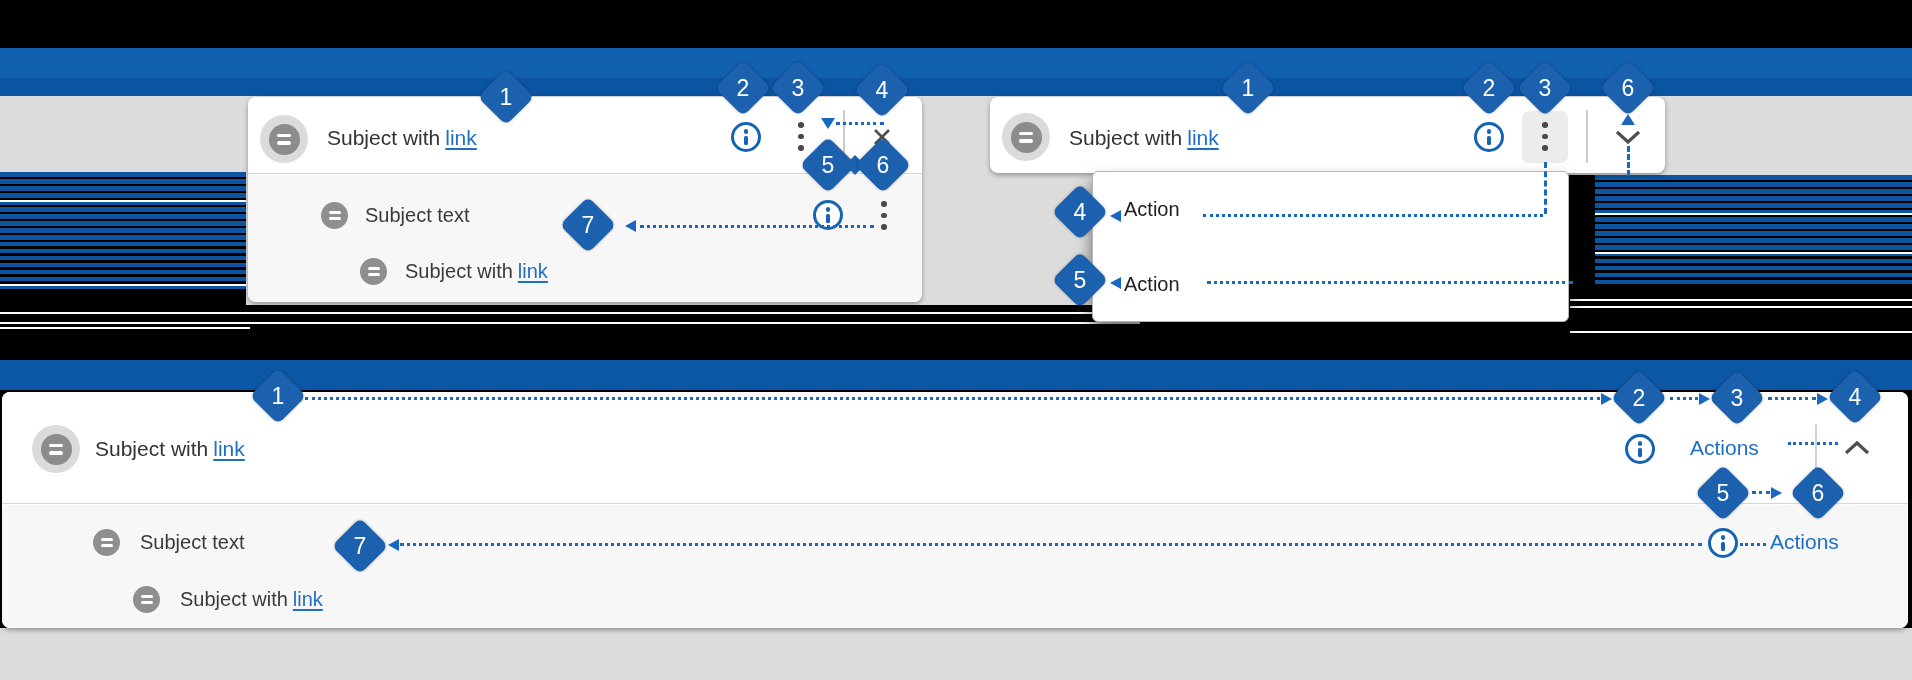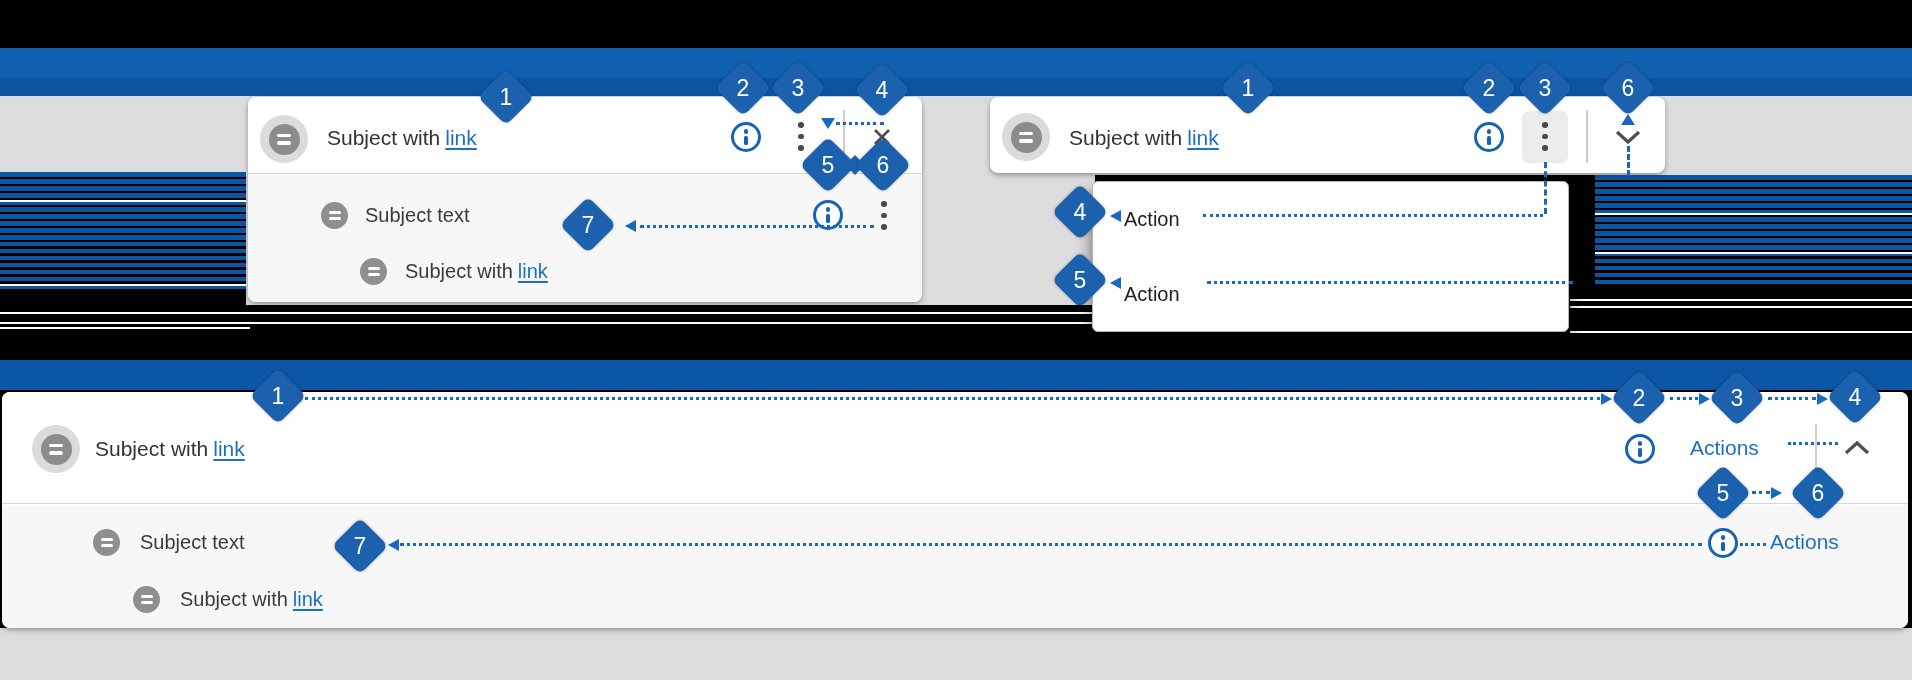--- a/index.html
+++ b/index.html
@@ -188,21 +188,21 @@
   <div class="abs dots3" style="left:1542px;top:122px">
     <i></i>
       <i></i>
       <i></i>
   </div>
   <div class="abs vline" style="left:1586px;top:110px;height:53px"></div>
   <svg class="abs" style="left:1615px;top:129px" width="26" height="16">
     <polyline points="2,3 13,13 24,3" fill="none" stroke="#4f4f4f" stroke-width="3.2"></polyline>
   </svg>
 
-  <div class="abs menu" style="left:1092px;top:181px;width:475px;height:149px">
+  <div class="abs menu" style="left:1092px;top:171px;width:475px;height:149px">
     <div class="menu-item" style="top:0;height:75px">Action</div>
     <div class="menu-item" style="top:75px;height:74px">Action</div>
   </div>
 
   <div class="abs dash-v" style="left:1544px;top:162px;height:52px"></div>
   <div class="abs tri-u" style="left:1621px;top:114px"></div>
   <div class="abs dash-v" style="left:1627px;top:146px;height:30px"></div>
   <div class="abs tri-l" style="left:1110px;top:210px"></div>
   <div class="abs dot-h" style="left:1203px;top:214px;width:340px"></div>
   <div class="abs tri-l" style="left:1110px;top:277px"></div>

